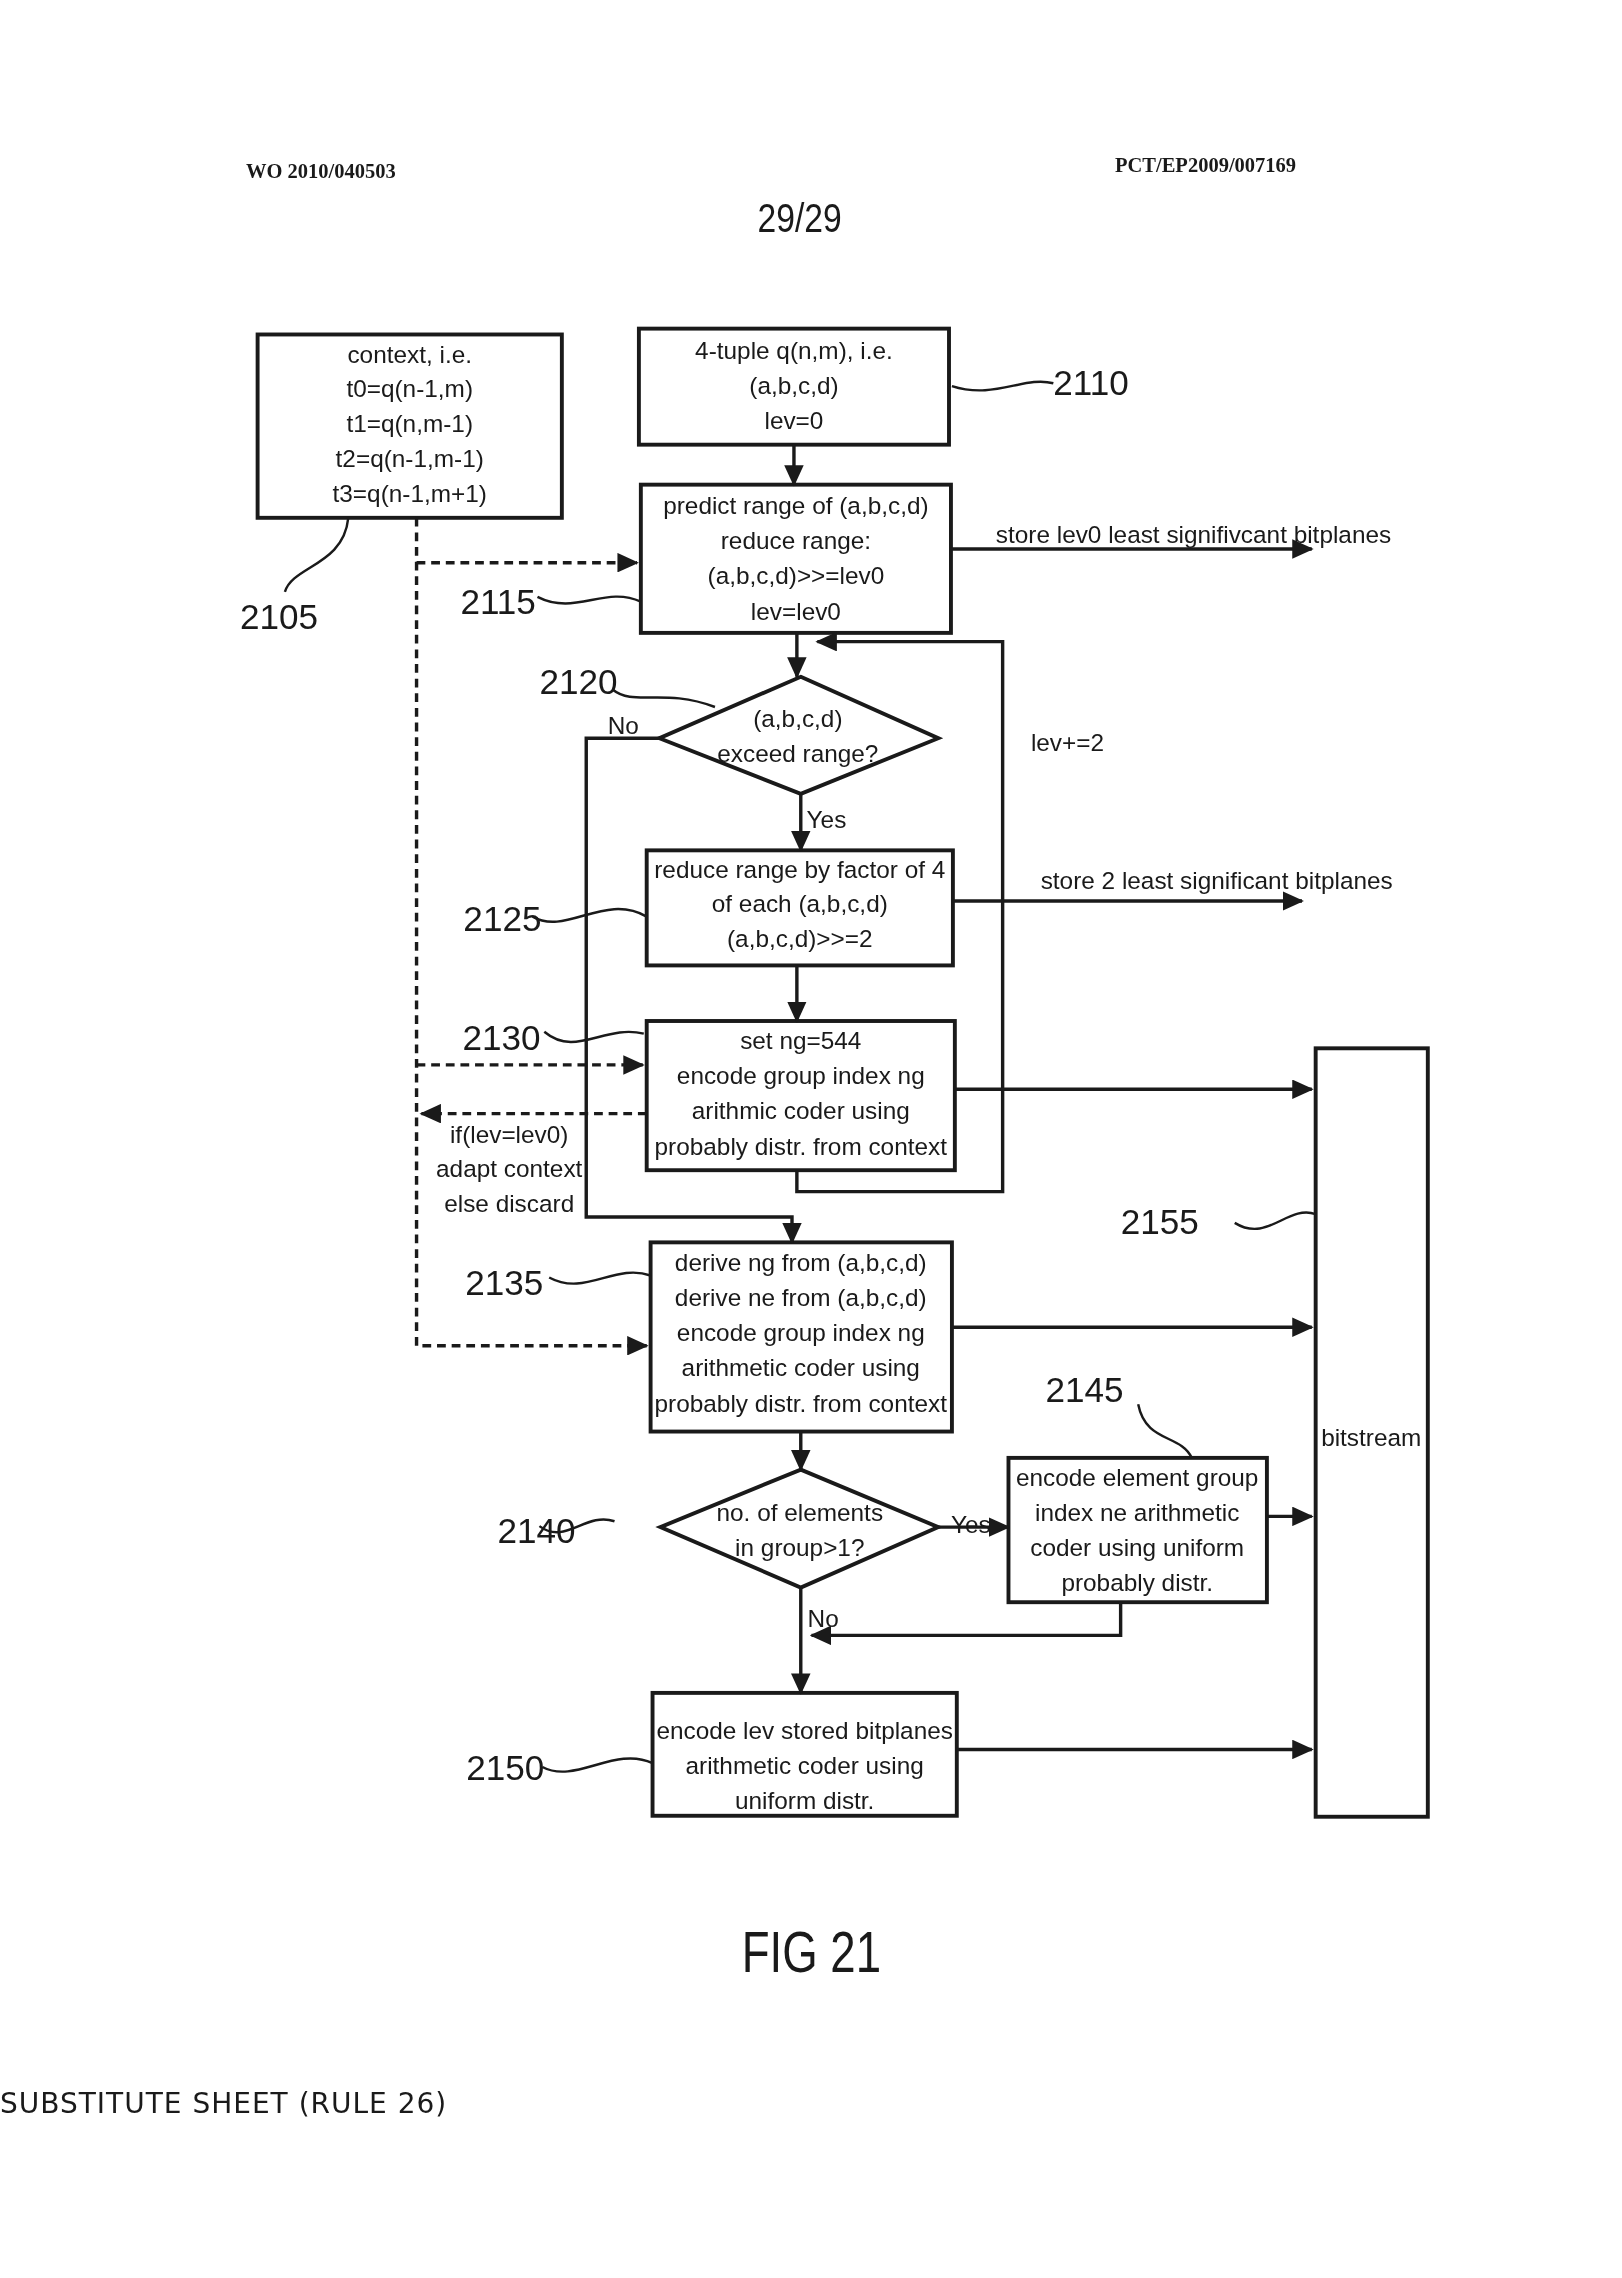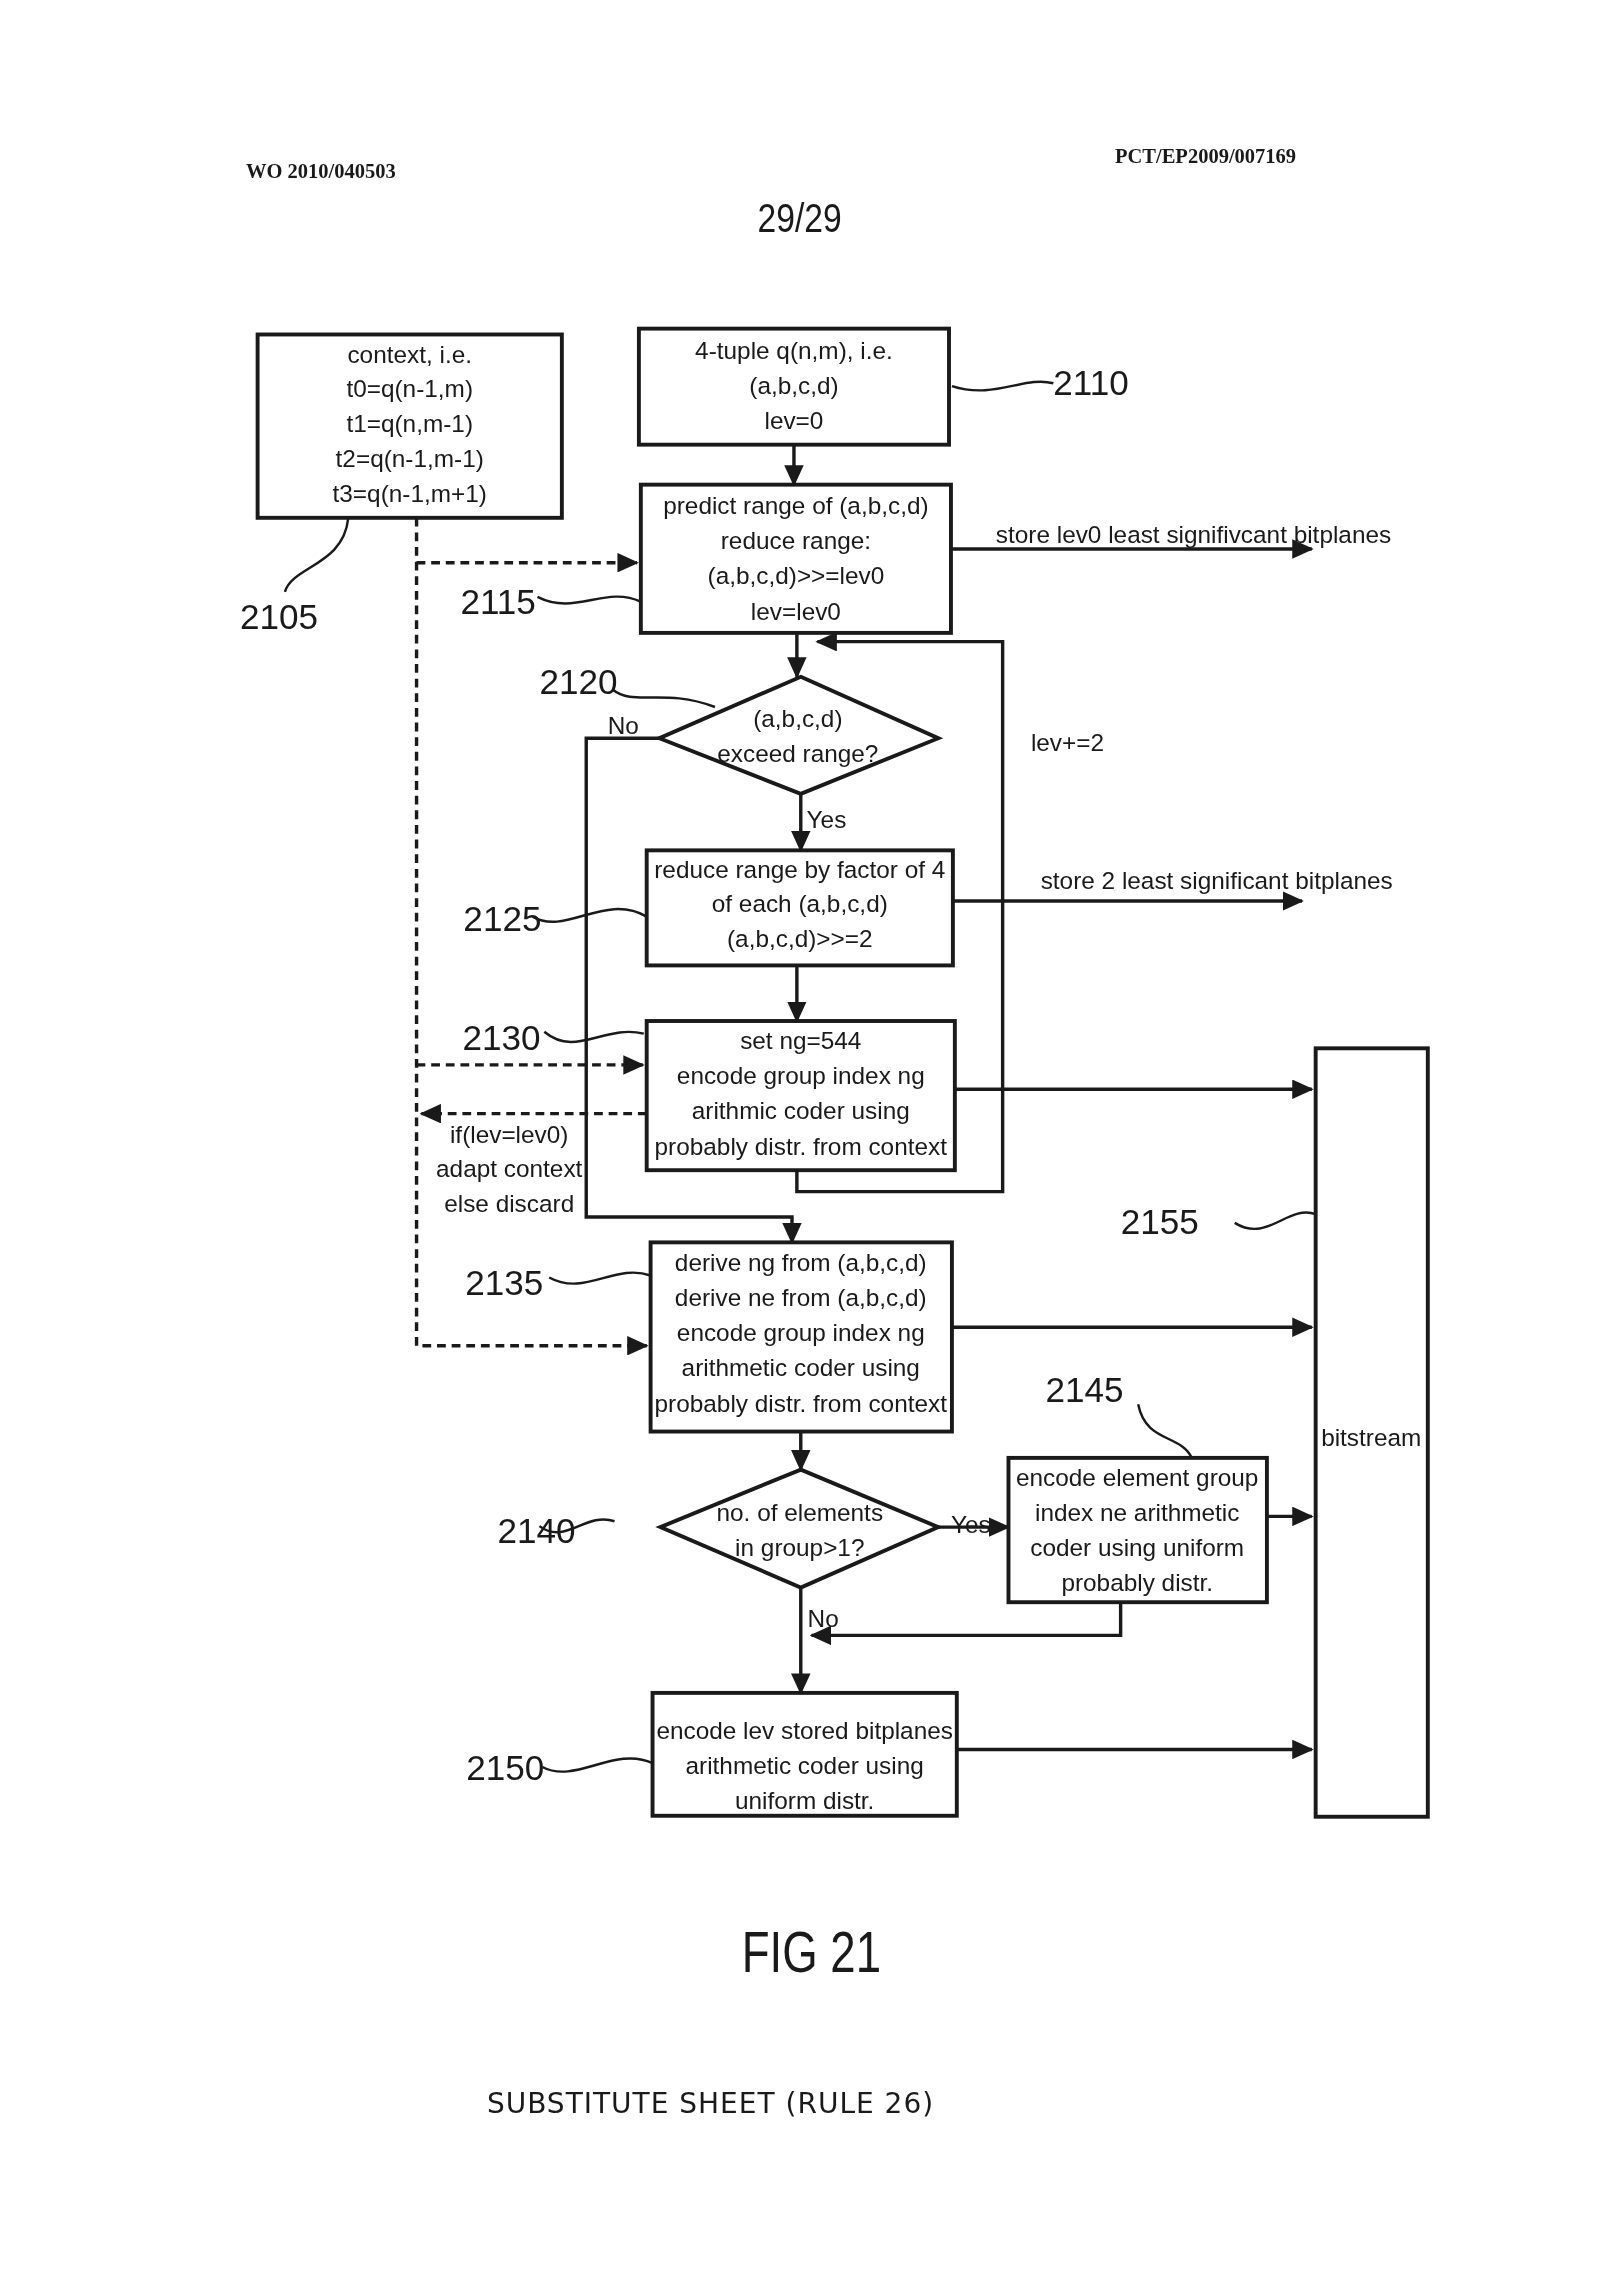--- a/index.html
+++ b/index.html
@@ -1,29 +1,29 @@
 <!DOCTYPE html>
 <html><head>
 <meta charset="utf-8">
 <style>
   html, body { margin:0; padding:0; background:#ffffff; }
   body { width:1623px; height:2278px; position:relative; overflow:hidden; font-family:"Liberation Sans", sans-serif; color:#1a1a1a; }
   .hdr { position:absolute; font-family:"Liberation Serif", serif; font-weight:bold; font-size:20.5px;margin-top:8px; }
   #hdr-left { left:246px; top:152px; }
-  #hdr-right { left:1115px; top:137px; }
+  #hdr-right { left:1115px; top:146px; }
   #page-num { position:absolute; left:0; width:1599px; text-align:center; top:195px; font-size:41px; transform:scaleX(0.82); transform-origin:800px 0; }
   svg#diagram { position:absolute; left:0; top:0; }
   .box { fill:#fff; stroke:#1a1a1a; stroke-width:4; }
   .ln { fill:none; stroke:#1a1a1a; stroke-width:3.5; }
   .dash { fill:none; stroke:#1a1a1a; stroke-width:3.5; stroke-dasharray:9 6; }
   .lead { fill:none; stroke:#1a1a1a; stroke-width:2.5; }
   .tx { font-family:"Liberation Sans", sans-serif; font-size:25px; fill:#1a1a1a; }
   .num { font-family:"Liberation Sans", sans-serif; font-size:36px; fill:#1a1a1a; }
   #fig-title { position:absolute; left:0; width:1623px; text-align:center; top:1919px; font-size:57px; transform:scaleX(0.8); transform-origin:811px 0; }
-  #footer { position:absolute; left:0; width:1421px; text-align:center; top:2087px; font-family:"DejaVu Sans", sans-serif; font-size:28px; letter-spacing:1px; }
+  #footer { position:absolute; left:0; width:1421px; top:2087px; font-family:"DejaVu Sans", sans-serif; font-size:28px; letter-spacing:1px; }
 </style>
 </head>
 <body>
 
 <div id="hdr-left" class="hdr">WO 2010/040503</div>
 <div id="hdr-right" class="hdr">PCT/EP2009/007169</div>
 <div id="page-num">29/29</div>
 
 <svg id="diagram" width="1623" height="2278" viewBox="0 0 1664 2336">
   <defs>

